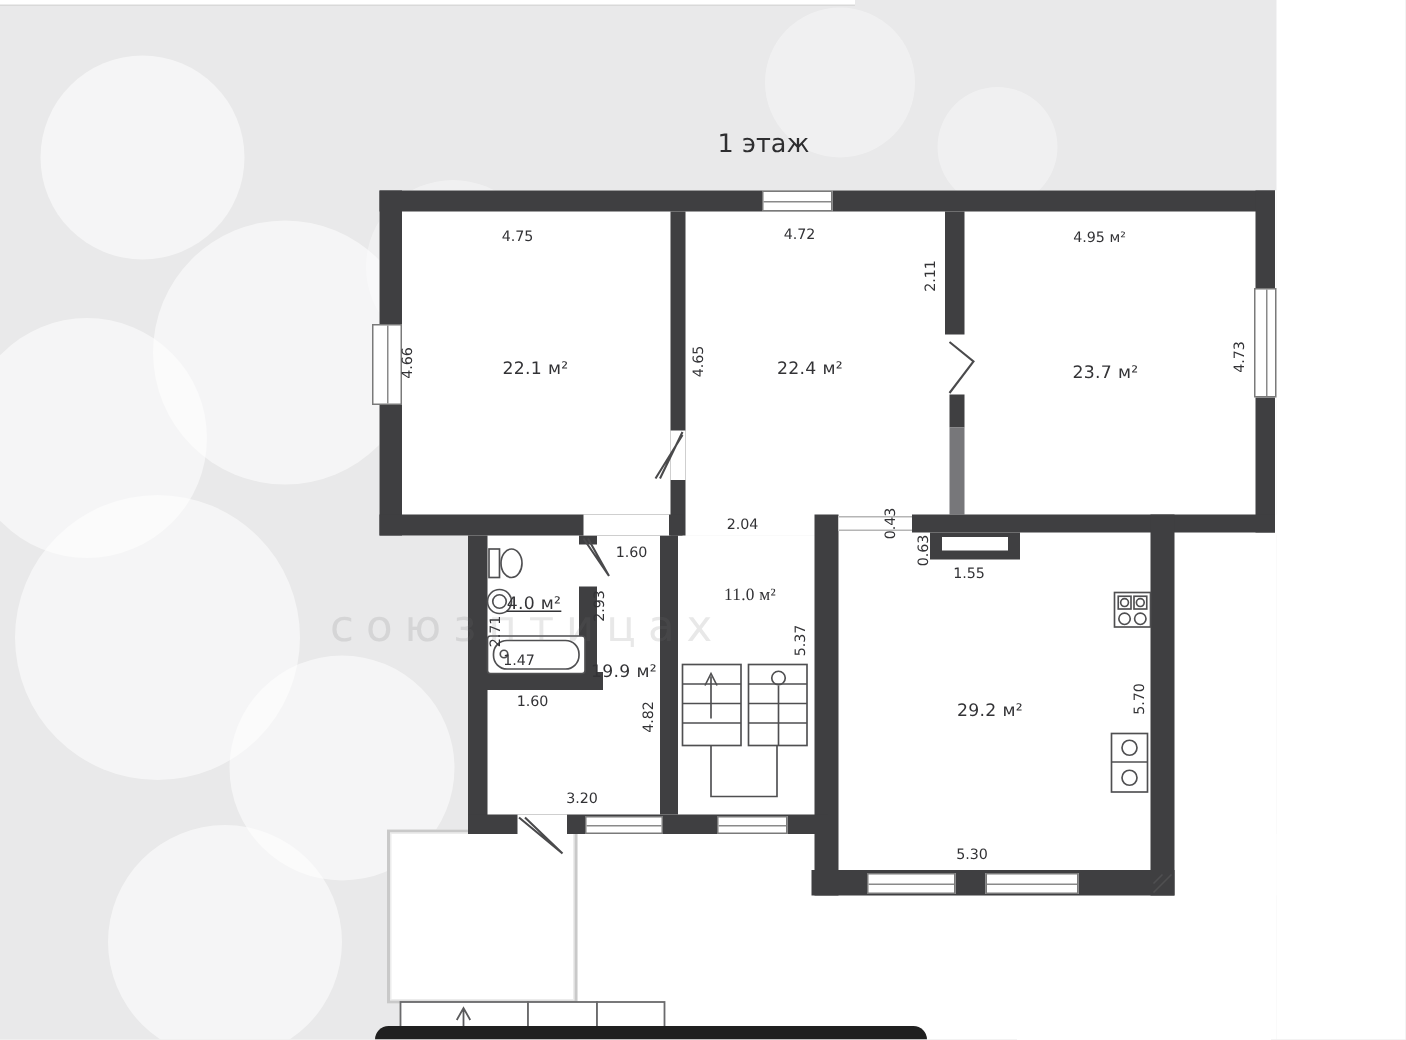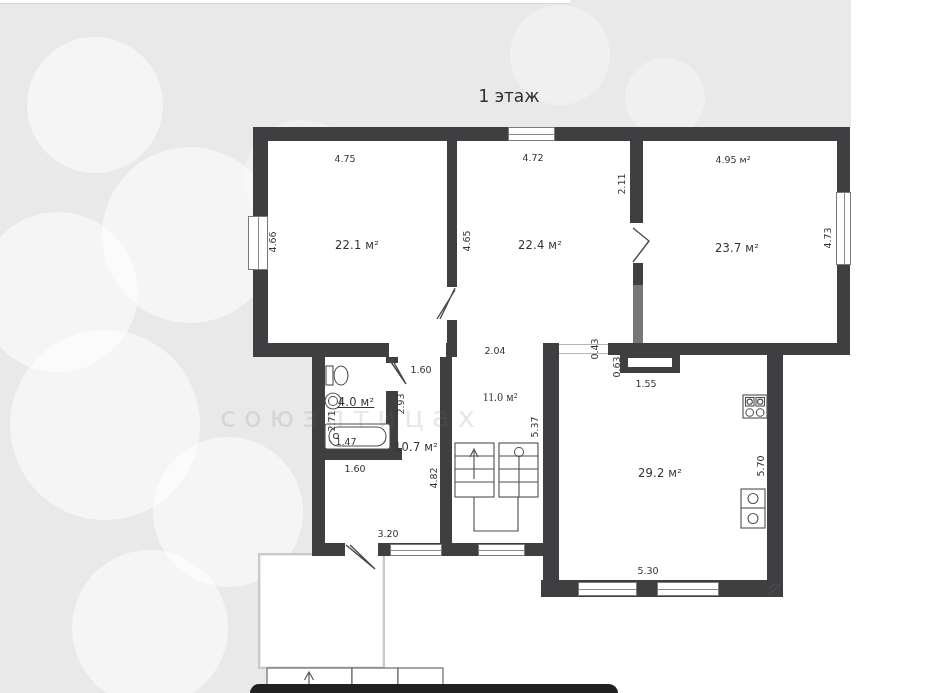--- a/index.html
+++ b/index.html
@@ -162,21 +162,21 @@
 
   <div class="wm-text">союзптицах</div>
 
   <span class="lbl title" style="left:509px;top:96px;">1 этаж</span>
 
   <span class="lbl room" style="left:357px;top:245px;">22.1 м²</span>
   <span class="lbl room" style="left:540px;top:245px;">22.4 м²</span>
   <span class="lbl room" style="left:737px;top:248px;">23.7 м²</span>
   <span class="lbl room" style="left:356px;top:402px;text-decoration:underline;">4.0 м²</span>
   <span class="lbl room" style="left:500px;top:397px;font-family:Liberation Serif, serif;">11.0 м²</span>
-  <span class="lbl room" style="left:416px;top:447px;">10.7 м²</span>
+  <span class="lbl room" style="left:416px;top:447px;">19.9 м²</span>
   <span class="lbl room" style="left:660px;top:473px;text-align:right;">29.2 м²</span>
 
   <span class="lbl dim" style="left:345px;top:158px;">4.75</span>
   <span class="lbl dim" style="left:533px;top:157px;">4.72</span>
   <span class="lbl dim" style="left:733px;top:159px;">4.95 м²</span>
   <span class="lbl dim" style="left:495px;top:350px;">2.04</span>
   <span class="lbl dim" style="left:421px;top:369px;">1.60</span>
   <span class="lbl dim" style="left:646px;top:383px;">1.55</span>
   <span class="lbl dim" style="left:346px;top:441px;">1.47</span>
   <span class="lbl dim" style="left:355px;top:468px;">1.60</span>

